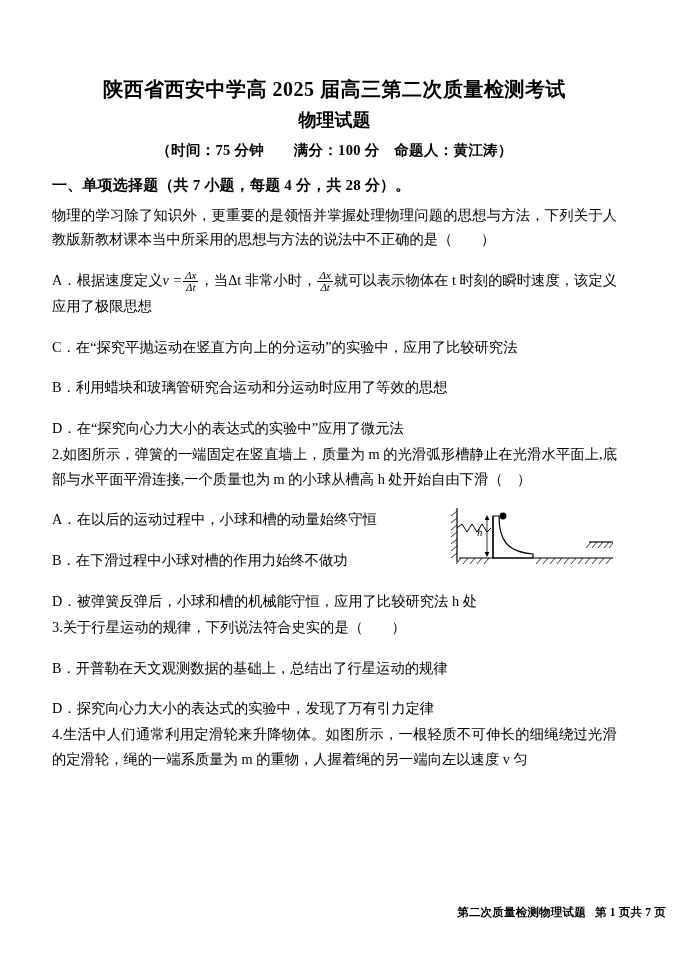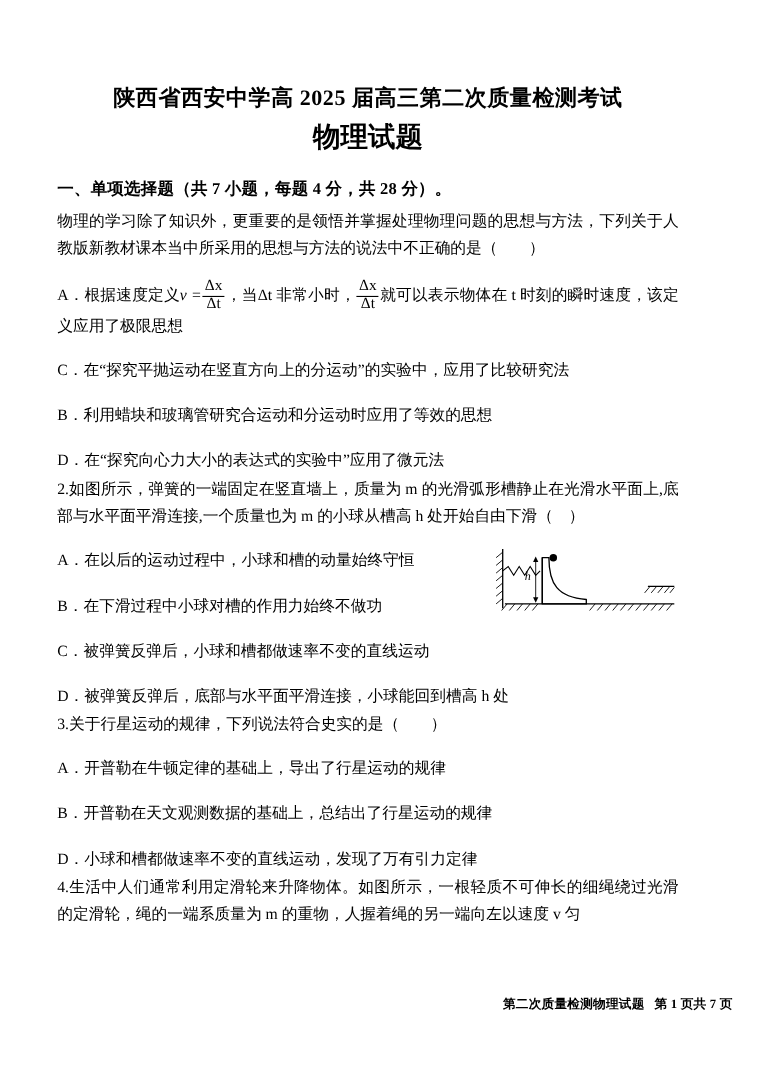--- a/index.html
+++ b/index.html
@@ -26,21 +26,21 @@
     font-family: "Liberation Serif", serif;
     font-weight: bold;
     font-size: 20px;
     letter-spacing: 0.5px;
     line-height: 1.5;
     margin: 0 0 2px 0;
   }
   .subtitle {
     text-align: center;
     font-weight: bold;
-    font-size: 25px;
+    font-size: 18px;
     line-height: 1.6;
     margin: 0 0 6px 0;
   }
   .examline {
     text-align: center;
     font-size: 14.5px;
     font-weight: bold;
     margin: 0 0 10px 0;
     letter-spacing: 0.3px;
   }
@@ -63,21 +63,22 @@
     text-align: justify;
   }
   .opt .lbl {
     display: inline-block;
     min-width: 22px;
   }
   .frac {
     display: inline-block;
     vertical-align: middle;
     text-align: center;
-    font-size: 14px;
+    font-style: italic;
+    font-size: 11px;
     line-height: 1.05;
     margin: 0 1px;
   }
   .frac .num {
     display: block;
     border-bottom: 1px solid #000;
     padding: 0 2px;
   }
   .frac .den {
     display: block;
@@ -107,39 +108,39 @@
   }
   .footer span { margin: 0 3px; }
 </style>
 </head>
 <body>
 
 <div class="page">
 
   <h1 class="title">陕西省西安中学高 2025 届高三第二次质量检测考试</h1>
   <h2 class="subtitle">物理试题</h2>
+  <div class="examline">（时间：75 分钟　　满分：100 分　命题人：黄江涛）</div>
 
   <div class="section-head">一、单项选择题（共 7 小题，每题 4 分，共 28 分）。</div>
 
   <div>
     <p class="q">物理的学习除了知识外，更重要的是领悟并掌握处理物理问题的思想与方法，下列关于人教版新教材课本当中所采用的思想与方法的说法中不正确的是（　　）</p>
     <p class="opt">
       <span class="lbl">A．</span><span>根据速度定义</span><span class="ital">v =</span><span class="frac"><span class="num">Δx</span><span class="den">Δt</span></span><span>，当Δt 非常小时，</span><span class="frac"><span class="num">Δx</span><span class="den">Δt</span></span><span>就可以表示物体在 t 时刻的瞬时速度，该定义应用了极限思想</span>
     </p>
     <p class="opt"><span class="lbl">C．</span><span>在“探究平抛运动在竖直方向上的分运动”的实验中，应用了比较研究法</span></p>
     <p class="opt"><span class="lbl">B．</span><span>利用蜡块和玻璃管研究合运动和分运动时应用了等效的思想</span></p>
     <p class="opt"><span class="lbl">D．</span><span>在“探究向心力大小的表达式的实验中”应用了微元法</span></p>
   </div>
 
   <div class="q2wrap">
     <p class="q"><span>2.</span><span>如图所示，弹簧的一端固定在竖直墙上，质量为 m 的光滑弧形槽静止在光滑水平面上,底部与水平面平滑连接,一个质量也为 m 的小球从槽高 h 处开始自由下滑（　）</span></p>
     <p class="opt"><span class="lbl">A．</span><span>在以后的运动过程中，小球和槽的动量始终守恒</span></p>
     <p class="opt"><span class="lbl">B．</span><span>在下滑过程中小球对槽的作用力始终不做功</span></p>
-    <p class="opt"><span class="lbl">C．</span><span>被弹簧反弹后，小球和槽都做速率不变的直线运动</span></p>
-    <p class="opt"><span class="lbl">D．</span><span>被弹簧反弹后，底部与水平面平滑连接，小球能回到槽高 h 处</span></p>
+    <p class="opt"><span class="lbl">D．</span><span>被弹簧反弹后，小球和槽的机械能守恒，应用了比较研究法 h 处</span></p>
 
     <div class="figure">
       <div class="fig-inner">
         <svg width="176" height="78" viewBox="0 0 176 78" xmlns="http://www.w3.org/2000/svg">
 
           <line x1="16" y1="6" x2="16" y2="60" stroke="#000" stroke-width="1.2"></line>
 
           <g stroke="#000" stroke-width="0.8">
             <line x1="16" y1="9" x2="10" y2="14"></line>
             <line x1="16" y1="16" x2="10" y2="21"></line>
@@ -194,23 +195,22 @@
             <line x1="168" y1="40" x2="163" y2="46"></line>
             <line x1="172" y1="41" x2="168" y2="46"></line>
           </g>
         </svg>
       </div>
     </div>
   </div>
 
   <div>
     <p class="q"><span>3.</span><span>关于行星运动的规律，下列说法符合史实的是（　　）</span></p>
-    <p class="opt"><span class="lbl">A．</span><span>开普勒在牛顿定律的基础上，导出了行星运动的规律</span></p>
     <p class="opt"><span class="lbl">B．</span><span>开普勒在天文观测数据的基础上，总结出了行星运动的规律</span></p>
-    <p class="opt"><span class="lbl">D．</span><span>小球和槽都做速率不变的直线运动，发现了万有引力定律</span></p>
+    <p class="opt"><span class="lbl">D．</span><span>探究向心力大小的表达式的实验中，发现了万有引力定律</span></p>
   </div>
 
   <div>
     <p class="q"><span>4.</span><span>生活中人们通常利用定滑轮来升降物体。如图所示，一根轻质不可伸长的细绳绕过光滑的定滑轮，绳的一端系质量为 m 的重物，人握着绳的另一端向左以速度 v 匀</span></p>
   </div>
 
   <div class="footer">
     <span>第二次质量检测物理试题</span>
     <span>第 1 页共 7 页</span>
   </div>

